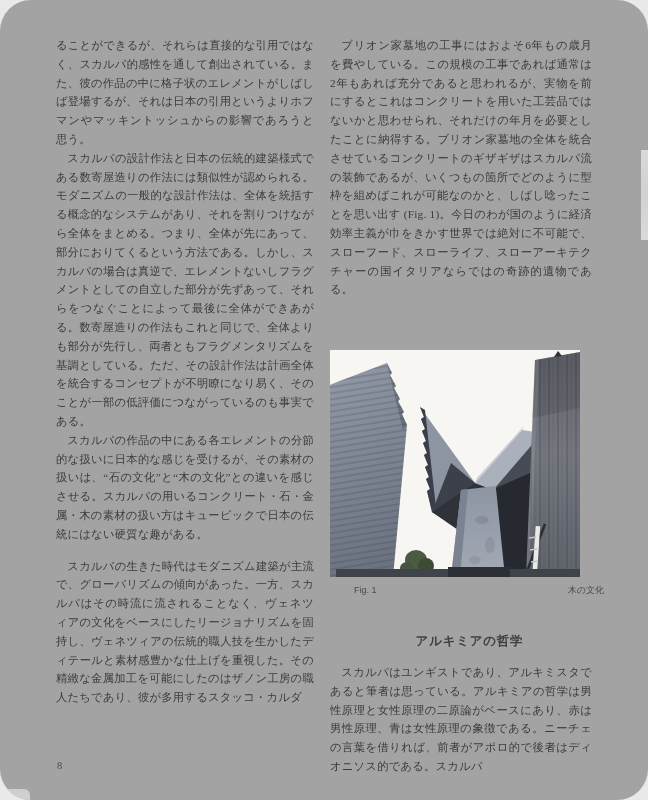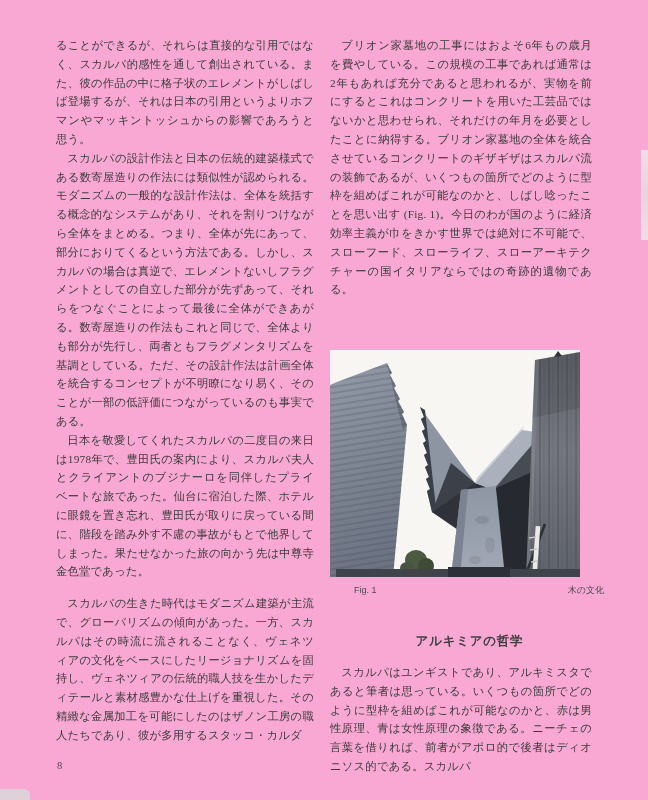--- a/index.html
+++ b/index.html
@@ -1,22 +1,23 @@
 <!DOCTYPE html>
 <html lang="ja"><head>
 <meta charset="utf-8">
 <style>
   html,body{margin:0;padding:0;background:#e9e9e9;}
   .page{
     position:relative;
     width:648px;height:800px;
-    background:#f9a8d4;
+    background:#a3a3a3;
     overflow:hidden;
     font-family:"Liberation Serif","DejaVu Serif",serif;
     color:#3b3b3b;
+    border-radius:31px;
   }
   .col{position:absolute;top:36px;}
   .col-left{left:56px;width:258px;}
   .col-right{left:330px;width:262px;}
   .body-text{
     margin:0;
     font-size:11.3px;
     line-height:18.8px;
     text-align:justify;
     text-indent:1em;
@@ -58,21 +59,21 @@
   }
 </style>
 </head>
 <body>
 
 <div class="page">
 
   <div class="col col-left">
     <p class="body-text noindent">ることができるが、それらは直接的な引用ではなく、スカルパ的感性を通して創出されている。また、彼の作品の中に格子状のエレメントがしばしば登場するが、それは日本の引用というよりホフマンやマッキントッシュからの影響であろうと思う。</p>
     <p class="body-text">スカルパの設計作法と日本の伝統的建築様式である数寄屋造りの作法には類似性が認められる。モダニズムの一般的な設計作法は、全体を統括する概念的なシステムがあり、それを割りつけながら全体をまとめる。つまり、全体が先にあって、部分におりてくるという方法である。しかし、スカルパの場合は真逆で、エレメントないしフラグメントとしての自立した部分が先ずあって、それらをつなぐことによって最後に全体ができあがる。数寄屋造りの作法もこれと同じで、全体よりも部分が先行し、両者ともフラグメンタリズムを基調としている。ただ、その設計作法は計画全体を統合するコンセプトが不明瞭になり易く、そのことが一部の低評価につながっているのも事実である。</p>
-    <p class="body-text">日本を敬愛してくれたスカルパの二度目の来日は1978年で、豊田氏の案内により、スカルパ夫人とクライアントのブジナーロを同伴したプライベートな旅であった。仙台に宿泊した際、ホテルに眼鏡を置き忘れ、豊田氏が取りに戻っている間に、階段を踏み外す不慮の事故がもとで他界してしまった。果たせなかった旅の向かう先は中尊寺金色堂であった。</p>
+    <p class="body-text">スカルパの作品の中にある各エレメントの分節的な扱いに日本的な感じを受けるが、その素材の扱いは、“石の文化”と“木の文化”との違いを感じさせる。スカルパの用いるコンクリート・石・金属・木の素材の扱い方はキュービックで日本の伝統にはない硬質な趣がある。</p>
     <p class="body-text after-heading">スカルパの生きた時代はモダニズム建築が主流で、グローバリズムの傾向があった。一方、スカルパはその時流に流されることなく、ヴェネツィアの文化をベースにしたリージョナリズムを固持し、ヴェネツィアの伝統的職人技を生かしたディテールと素材感豊かな仕上げを重視した。その精緻な金属加工を可能にしたのはザノン工房の職人たちであり、彼が多用するスタッコ・カルダ</p>
   </div>
 
   <div class="col col-right">
     <div class="rc-text">
       <p class="body-text">ブリオン家墓地の工事にはおよそ6年もの歳月を費やしている。この規模の工事であれば通常は2年もあれば充分であると思われるが、実物を前にするとこれはコンクリートを用いた工芸品ではないかと思わせられ、それだけの年月を必要としたことに納得する。ブリオン家墓地の全体を統合させているコンクリートのギザギザはスカルパ流の装飾であるが、いくつもの箇所でどのように型枠を組めばこれが可能なのかと、しばし唸ったことを思い出す (Fig. 1)。今日のわが国のように経済効率主義が巾をきかす世界では絶対に不可能で、スローフード、スローライフ、スローアーキテクチャーの国イタリアならではの奇跡的遺物である。</p>
     </div>
 
     <figure class="figure">
       <svg width="250" height="227" viewBox="0 0 250 227" aria-hidden="true">
@@ -159,20 +160,20 @@
         <rect x="118" y="217" width="62" height="10" fill="#2c2f35"></rect>
       </svg>
 
       <figcaption class="caption-row">
         <span>Fig. 1</span>
         <span>木の文化</span>
       </figcaption>
     </figure>
 
     <h2 class="section-heading rc-heading">アルキミアの哲学</h2>
-    <p class="body-text after-heading">スカルパはユンギストであり、アルキミスタであると筆者は思っている。いくつもの箇所でどのように型枠を組めばこれが可能なのかと、赤は男性原理、青は女性原理の象徴である。ニーチェの言葉を借りれば、前者がアポロ的で後者はディオニソス的である。スカルパ</p>
+    <p class="body-text after-heading">スカルパはユンギストであり、アルキミスタであると筆者は思っている。アルキミアの哲学は男性原理と女性原理の二原論がベースにあり、赤は男性原理、青は女性原理の象徴である。ニーチェの言葉を借りれば、前者がアポロ的で後者はディオニソス的である。スカルパ</p>
   </div>
 
   <div class="page-number">8</div>
 
   <div class="smudge-bl"></div>
   <div class="smudge-right"></div>
 </div>
 
 </body></html>

